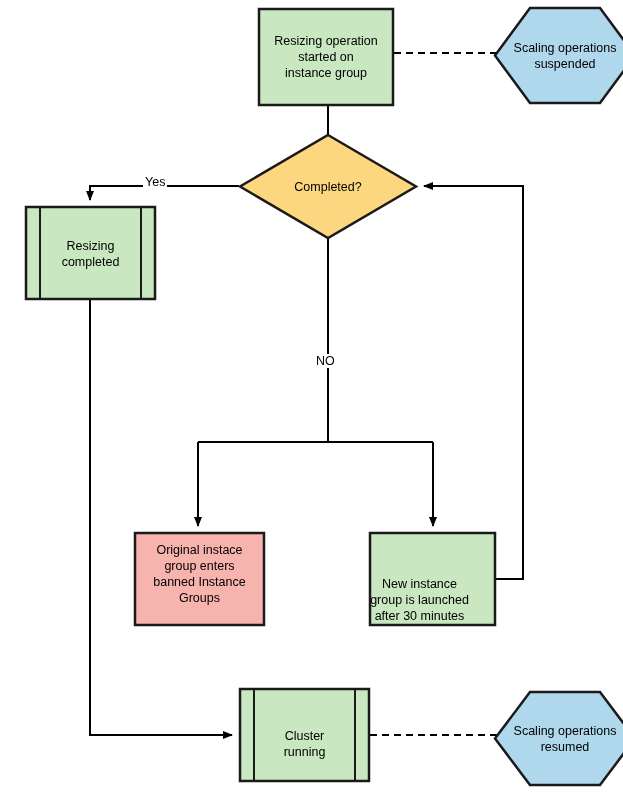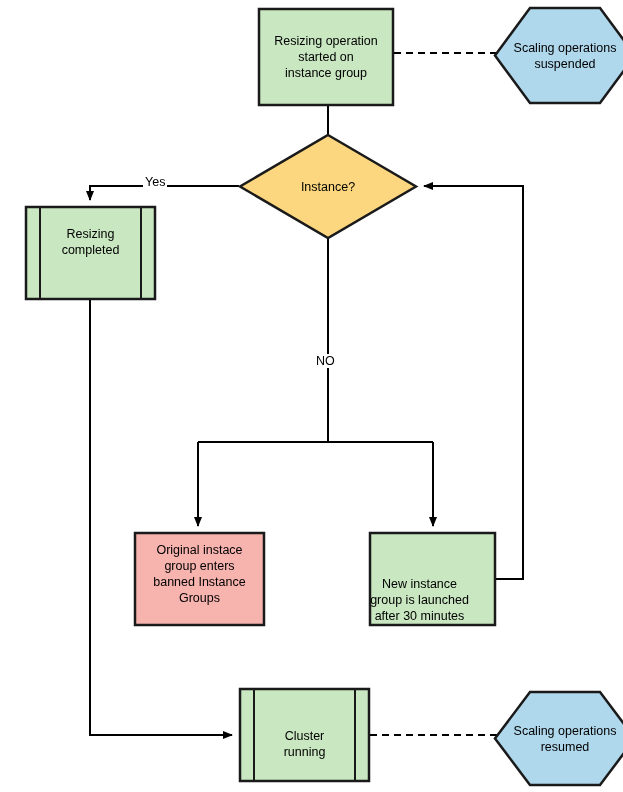--- a/index.html
+++ b/index.html
@@ -104,23 +104,23 @@
     <polygon points="512,692 582,692 617,738.5 582,785 512,785 477,738.5" fill="#b0d8ec" stroke="#1a1a1a" stroke-width="2.5"></polygon>
   </svg>
 
   <div class="node-label" style="left:241px; top:9px; width:134px; height:96px;">Resizing operation
 started on
 instance group</div>
 
   <div class="node-label" style="left:477px; top:8px; width:140px; height:95px;">Scaling operations
 suspended</div>
 
-  <div class="node-label" style="left:222px; top:135px; width:176px; height:103px;">Instance?</div>
+  <div class="node-label" style="left:222px; top:135px; width:176px; height:103px;">Completed?</div>
 
-  <div class="node-label" style="left:8px; top:196px; width:129px; height:92px;">Resizing
+  <div class="node-label" style="left:8px; top:208px; width:129px; height:92px;">Resizing
 completed</div>
 
   <div class="node-label" style="left:117px; top:533px; width:129px; height:82px;">Original instace
 group enters
 banned Instance
 Groups</div>
 
   <div class="node-label" style="left:350px; top:554px; width:103px; height:92px;">New instance
 group is launched
 after 30 minutes</div>

